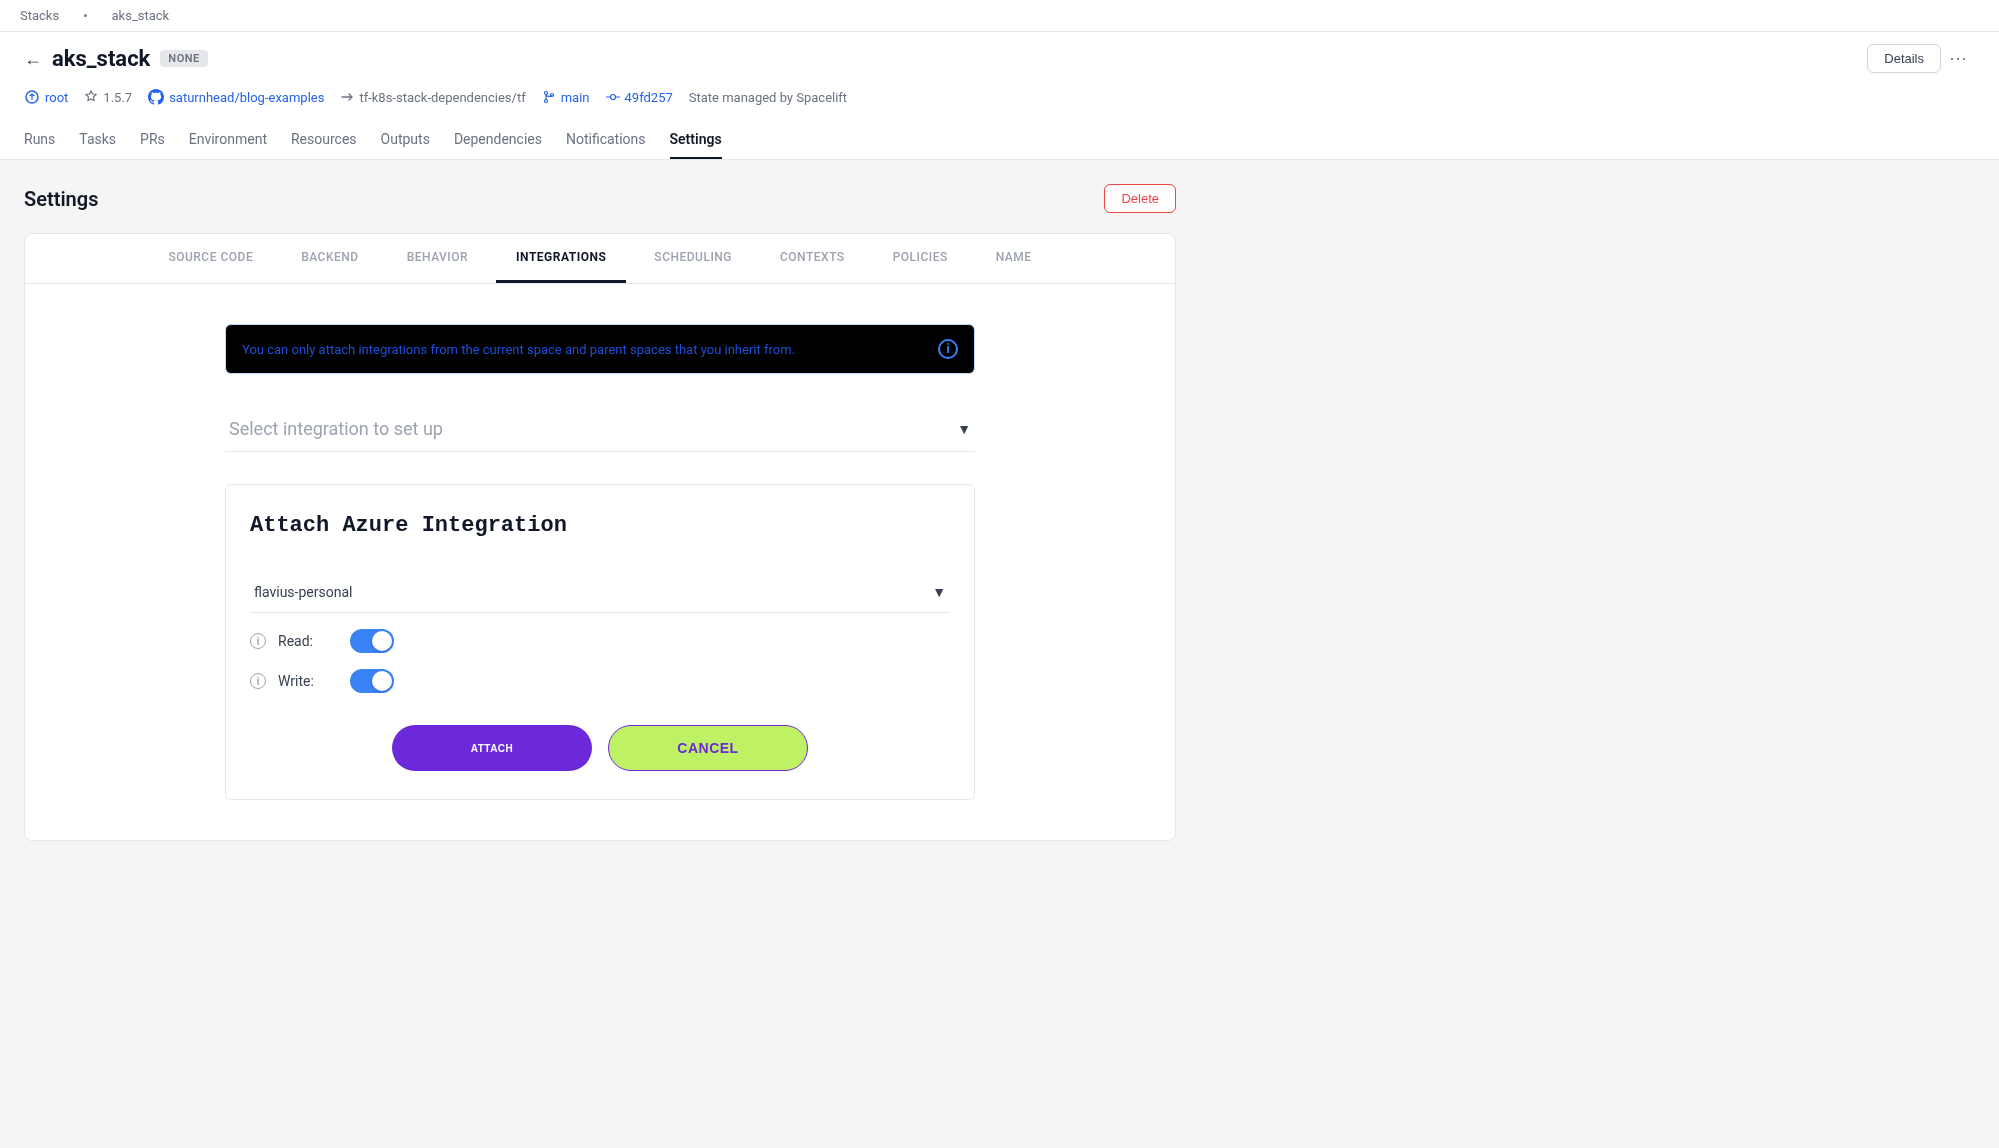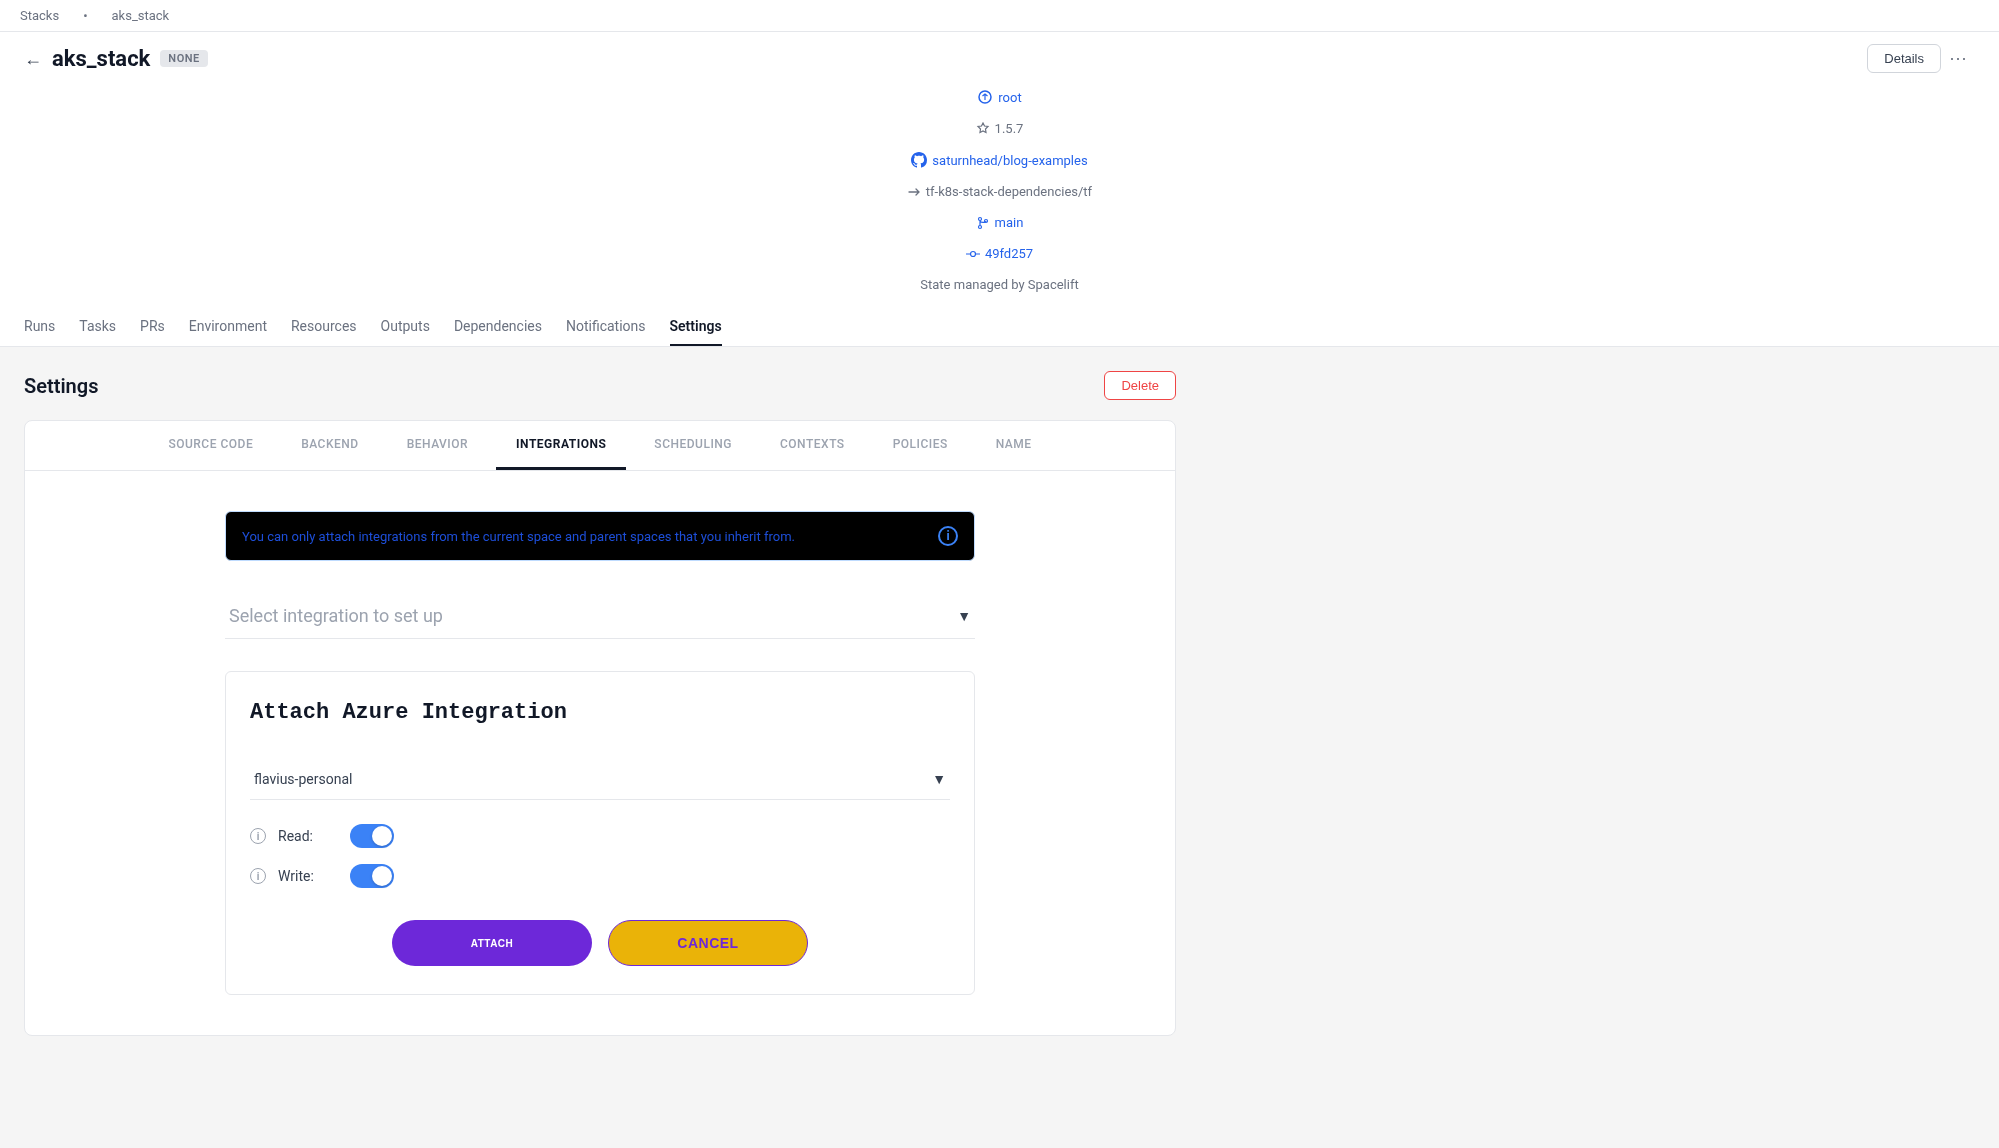--- a/index.html
+++ b/index.html
@@ -77,26 +77,24 @@
       border: none;
       color: #6b7280;
       font-size: 18px;
       cursor: pointer;
       padding: 4px 8px;
     }
 
     
     .stack-meta {
       display: flex;
-      align-items: center;
       gap: 16px;
       padding: 8px 0;
       font-size: 13px;
       color: #374151;
-      flex-direction: column;
     }
     .meta-item {
       display: flex;
       align-items: center;
       gap: 5px;
       color: #6b7280;
     }
     .meta-item.blue { color: #2563eb; }
     .state-managed {
       color: #6b7280;
@@ -248,21 +246,21 @@
       font-family: Liberation Mono, monospace;
     }
 
     
     .integration-select-row {
       display: flex;
       align-items: center;
       justify-content: space-between;
       border-bottom: 1px solid #e5e7eb;
       padding: 12px 4px;
-      margin-bottom: 24px;
+      margin-bottom: 16px;
       cursor: pointer;
     }
     .integration-value {
       font-size: 14px;
       color: #374151;
     }
 
     
     .field-row {
       display: flex;
@@ -349,21 +347,21 @@
       border: none;
       padding: 14px 60px;
       border-radius: 999px;
       font-size: 10px;
       font-weight: 700;
       letter-spacing: 0.5px;
       cursor: pointer;
       min-width: 200px;
     }
     .cancel-btn {
-      background: #eab308;
+      background: #bef264;
       color: #6d28d9;
       border: 1px solid #6d28d9;
       padding: 14px 60px;
       border-radius: 999px;
       font-size: 14px;
       font-weight: 600;
       letter-spacing: 0.5px;
       cursor: pointer;
       min-width: 200px;
     }

